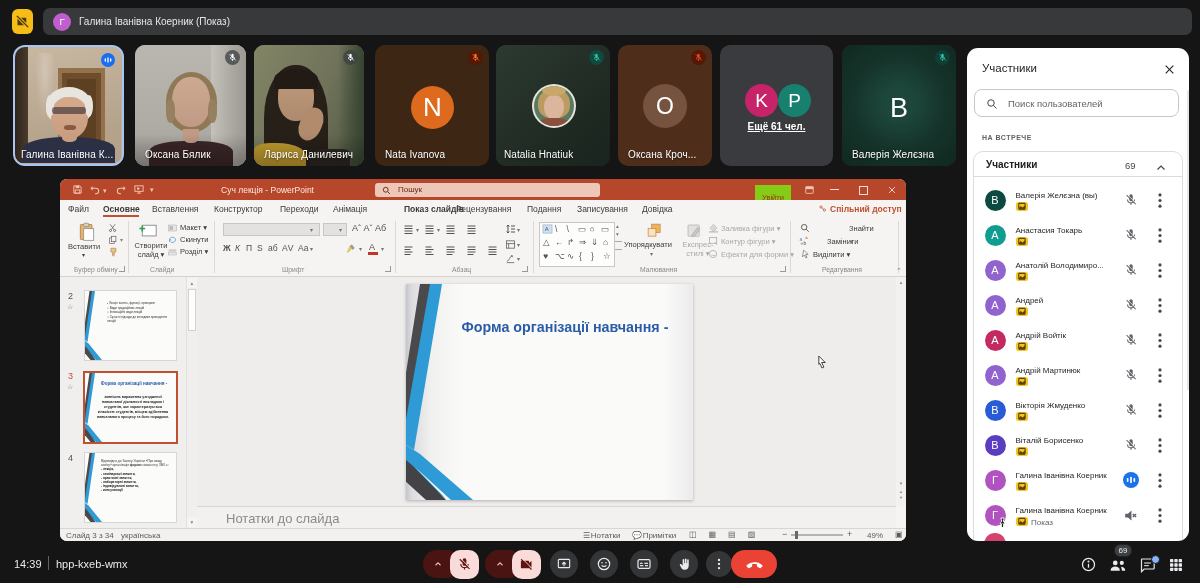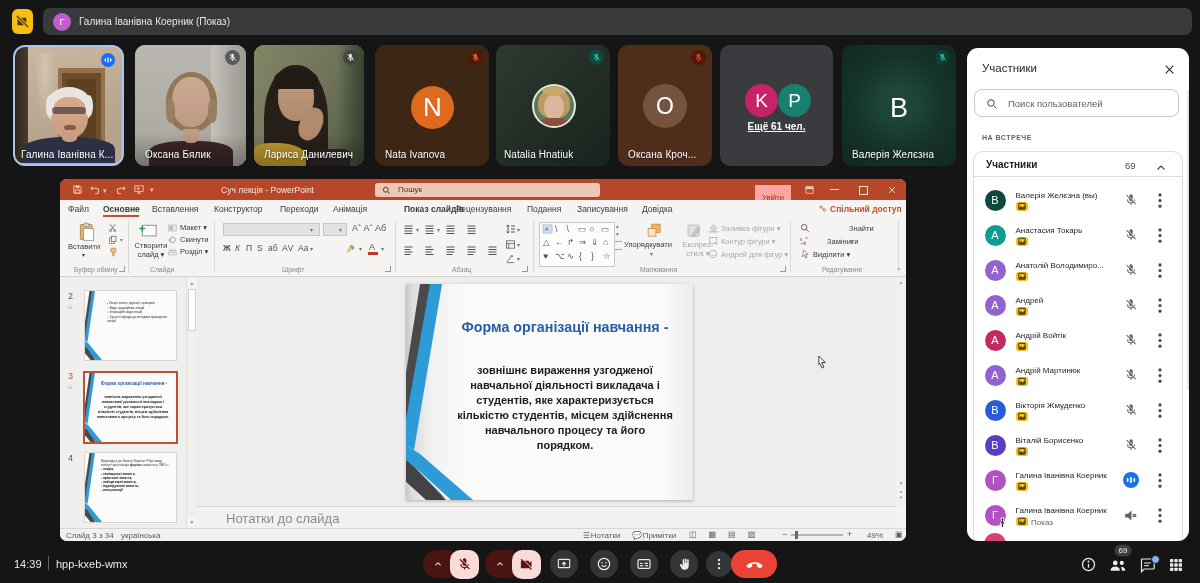--- a/index.html
+++ b/index.html
@@ -186,21 +186,21 @@
         <path d="M9 8l4 2-4 2z" fill="#f3c5b5"></path>
       </svg>
 <div class="abs" style="left:90px;top:7px;font-size:7px;color:#f3c5b5;">▾</div>
 <div class="abs" style="left:135px;top:6px;width:145px;text-align:center;font-size:8.5px;color:#fde9df;">Суч лекція - PowerPoint</div>
 <div class="abs" style="left:315px;top:3.5px;width:225px;height:14px;border-radius:3px;background:#edc7b8;"></div>
 <svg class="abs" style="left:322px;top:6.5px;" width="9" height="9" viewBox="0 0 24 24" fill="none" stroke="#6b2713" stroke-width="2.5">
         <circle cx="10" cy="10" r="6.5"></circle>
         <line x1="15" y1="15" x2="21" y2="21"></line>
       </svg>
 <div class="abs" style="left:338px;top:6px;font-size:8px;color:#6b2713;">Пошук</div>
-<div class="abs" style="left:695px;top:6px;width:36px;height:25px;background:#fca5a5;display:flex;align-items:center;justify-content:center;font-size:7.5px;color:#9c3317;">Увійти</div>
+<div class="abs" style="left:695px;top:6px;width:36px;height:25px;background:#84cc16;display:flex;align-items:center;justify-content:center;font-size:7.5px;color:#9c3317;">Увійти</div>
 <svg class="abs" style="left:744px;top:6px;" width="11" height="10" viewBox="0 0 24 24" fill="none" stroke="#f3c5b5" stroke-width="2">
         <rect x="3" y="4" width="18" height="16" rx="1"></rect>
         <rect x="3" y="4" width="18" height="6" fill="#f3c5b5" stroke="none"></rect>
       </svg>
 <div class="abs" style="left:770px;top:9.5px;width:9px;height:1.6px;background:#f8ded2;"></div>
 <div class="abs" style="left:799px;top:6.5px;width:7px;height:7px;border:1.4px solid #f8ded2;"></div>
 <svg class="abs" style="left:827px;top:5.5px;" width="10" height="10" viewBox="0 0 24 24" stroke="#f8ded2" stroke-width="2.2">
         <line x1="5" y1="5" x2="19" y2="19"></line>
         <line x1="19" y1="5" x2="5" y2="19"></line>
       </svg>
@@ -423,21 +423,21 @@
 <div class="abs" style="left:661px;top:45px;font-size:7.5px;color:#aaa7a4;">Заливка фігури ▾</div>
 <svg class="abs" style="left:648px;top:57px;" width="11" height="10" viewBox="0 0 24 22">
         <rect x="3" y="3" width="16" height="13" fill="none" stroke="#aaa7a4" stroke-width="1.6"></rect>
         <path d="M16 13l5 5-2 2-5-5z" fill="#c0bdba"></path>
       </svg>
 <div class="abs" style="left:661px;top:58px;font-size:7.5px;color:#aaa7a4;">Контур фігури ▾</div>
 <svg class="abs" style="left:648px;top:70px;" width="11" height="10" viewBox="0 0 24 22">
         <circle cx="11" cy="11" r="8" fill="none" stroke="#aaa7a4" stroke-width="1.6"></circle>
         <path d="M5 14a8 4 0 0 0 14-1" fill="#c0bdba"></path>
       </svg>
-<div class="abs" style="left:661px;top:71px;font-size:7.5px;color:#aaa7a4;">Андрей для фігур ▾</div>
+<div class="abs" style="left:661px;top:71px;font-size:7.5px;color:#aaa7a4;">Ефекти для форми ▾</div>
 <svg class="abs" style="left:740px;top:44px;" width="10" height="10" viewBox="0 0 24 24" fill="none" stroke="#55524e" stroke-width="2.2">
         <circle cx="10" cy="10" r="6.5"></circle>
         <line x1="15" y1="15" x2="21" y2="21"></line>
       </svg>
 <div class="abs" style="left:753px;top:44.5px;font-size:7.5px;color:#3d3b38;margin-left:36px;">Знайти</div>
 <svg class="abs" style="left:739px;top:57px;" width="11" height="10" viewBox="0 0 24 22">
         <text x="1" y="12" font-size="11" fill="#4a90d9" font-family="Liberation Sans">a</text>
         <text x="10" y="20" font-size="11" fill="#55524e" font-family="Liberation Sans">b</text>
         <path d="M14 5h6m-6-1l4-2m-9 14h-6m6 1l-4 2" stroke="#c0502f" stroke-width="1.2"></path>
       </svg>
@@ -484,21 +484,20 @@
 <div class="abs" id="slide" style="left:346px;top:105px;width:287px;height:216px;background:#fbfbfa;box-shadow:0 1px 3px rgba(0,0,0,.25);overflow:hidden;">
 <div class="abs" style="left:0;top:0;width:287px;height:216px;background:linear-gradient(90deg,#c6c6ca 0,#dcdce0 2%,#f1f1f0 9%,#fafaf9 20%,#fafaf9 90%,#ebebed 100%);"></div>
 <svg class="abs" style="left:0;top:0;" width="287" height="216" viewBox="0 0 287 216">
           <polygon points="14,0 27,0 4,152 -9,146" fill="#4a4a4c"></polygon>
           <polygon points="24,0 36,0 8,166 -4,158" fill="#2e9bd6"></polygon>
           <polygon points="0,161 14,170 67,216 42,216 -4,184" fill="#2e9bd6"></polygon>
           <polygon points="0,176 7,182 40,216 20,216 -4,194" fill="#434345"></polygon>
           <polygon points="7,181 10,184 45,216 41,216" fill="#f6f6f5"></polygon>
         </svg>
 <div class="abs" style="left:24px;top:34.5px;width:270px;text-align:center;font-size:14.3px;font-weight:bold;color:#2b5ca8;white-space:nowrap;">Форма організації навчання -</div>
-<div class="abs" style="left:20px;top:79px;width:278px;text-align:center;font-size:11px;line-height:15.1px;font-weight:bold;color:#1c1c1c;">зовнішнє вираження узгодженої<br>навчальної діяльності викладача і<br>студентів, яке характеризується<br>кількістю студентів, місцем здійснення<br>навчального процесу та його<br>порядком.</div>
 </div>
 <svg class="abs" style="left:757px;top:176px;" width="11" height="15" viewBox="0 0 24 32">
         <path d="M4 2l14 14h-8l5 10-4 2-5-10-2 2z" fill="#fff" stroke="#000" stroke-width="1.6"></path>
       </svg>
 <div class="abs" style="left:137px;top:327px;width:699px;height:22px;background:#f2f1f0;border-top:1px solid #d8d6d4;box-sizing:border-box;"></div>
 <div class="abs" style="left:166px;top:332px;font-size:13px;color:#8a8a8a;">Нотатки до слайда</div>
 <div class="abs" style="left:0;top:349px;width:846px;height:13px;background:#f3f1ef;border-top:1px solid #d8d6d4;box-sizing:border-box;"></div>
 <div class="abs" style="left:6px;top:351.5px;font-size:8px;color:#5c5a58;">Слайд 3 з 34</div>
 <div class="abs" style="left:61px;top:351.5px;font-size:8px;color:#5c5a58;">українська</div>
 <div class="abs" style="left:523px;top:351.5px;font-size:8px;color:#5c5a58;">☰ Нотатки</div>

